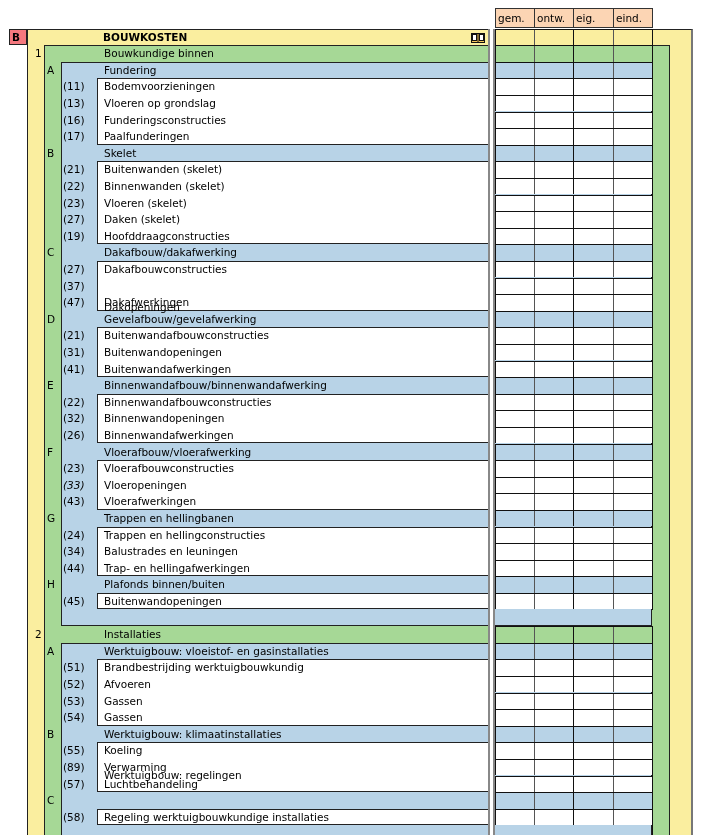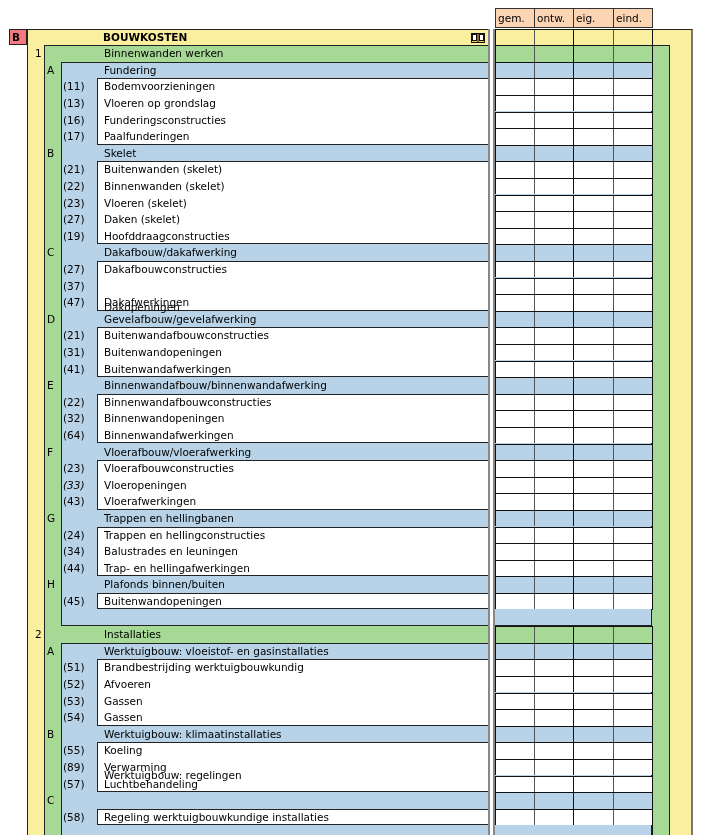--- a/index.html
+++ b/index.html
@@ -283,21 +283,21 @@
 <div id="rows">
     <span class="txt" style="left: 12px; top: 28.5px; font-weight: bold; font-size: 10.5px;">B</span>
     <span class="txt" style="left: 103px; top: 28.5px; font-weight: bold; font-size: 10.5px;">BOUWKOSTEN</span>
     <span class="txt" style="left: 471px; top: 28.5px; font-size: 11px;"><svg width="14" height="11" viewBox="0 0 14 11" style="margin-top:3px">
         <rect x="0.5" y="1.5" width="13" height="9" fill="#F7C65A" stroke="#111"></rect>
         <path d="M1 2 h5 v7 h-5z M8 2 h5 v7 h-5z" fill="#111"></path>
         <path d="M2 3 h3 v5 h-3z M9 3 h3 v5 h-3z" fill="#fff"></path>
         <line x1="7" y1="1.5" x2="7" y2="10.5" stroke="#111"></line>
       </svg></span>
     <span class="txt" style="left: 35px; top: 45.1px;">1</span>
-    <span class="txt" style="left: 104px; top: 45.1px;">Binnenwanden werken</span>
+    <span class="txt" style="left: 104px; top: 45.1px;">Bouwkundige binnen</span>
     <span class="txt" style="left: 47px; top: 61.7px;">A</span>
     <span class="txt" style="left: 104px; top: 61.7px;">Fundering</span>
     <span class="txt" style="left: 63px; top: 78.3px;">(11)</span>
     <span class="txt" style="left: 104px; top: 78.3px;">Bodemvoorzieningen</span>
     <span class="txt" style="left: 63px; top: 94.9px;">(13)</span>
     <span class="txt" style="left: 104px; top: 94.9px;">Vloeren op grondslag</span>
     <span class="txt" style="left: 63px; top: 111.5px;">(16)</span>
     <span class="txt" style="left: 104px; top: 111.5px;">Funderingsconstructies</span>
     <span class="txt" style="left: 63px; top: 128.1px;">(17)</span>
     <span class="txt" style="left: 104px; top: 128.1px;">Paalfunderingen</span>
@@ -328,21 +328,21 @@
     <span class="txt" style="left: 63px; top: 343.9px;">(31)</span>
     <span class="txt" style="left: 104px; top: 343.9px;">Buitenwandopeningen</span>
     <span class="txt" style="left: 63px; top: 360.5px;">(41)</span>
     <span class="txt" style="left: 104px; top: 360.5px;">Buitenwandafwerkingen</span>
     <span class="txt" style="left: 47px; top: 377.1px;">E</span>
     <span class="txt" style="left: 104px; top: 377.1px;">Binnenwandafbouw/binnenwandafwerking</span>
     <span class="txt" style="left: 63px; top: 393.7px;">(22)</span>
     <span class="txt" style="left: 104px; top: 393.7px;">Binnenwandafbouwconstructies</span>
     <span class="txt" style="left: 63px; top: 410.3px;">(32)</span>
     <span class="txt" style="left: 104px; top: 410.3px;">Binnenwandopeningen</span>
-    <span class="txt" style="left: 63px; top: 426.9px;">(64)</span>
+    <span class="txt" style="left: 63px; top: 426.9px;">(26)</span>
     <span class="txt" style="left: 104px; top: 426.9px;">Binnenwandafwerkingen</span>
     <span class="txt" style="left: 47px; top: 443.5px;">F</span>
     <span class="txt" style="left: 104px; top: 443.5px;">Vloerafbouw/vloerafwerking</span>
     <span class="txt" style="left: 63px; top: 460.1px;">(23)</span>
     <span class="txt" style="left: 104px; top: 460.1px;">Vloerafbouwconstructies</span>
     <span class="txt" style="left: 63px; top: 476.7px; font-style: italic;">(33)</span>
     <span class="txt" style="left: 104px; top: 476.7px;">Vloeropeningen</span>
     <span class="txt" style="left: 63px; top: 493.3px;">(43)</span>
     <span class="txt" style="left: 104px; top: 493.3px;">Vloerafwerkingen</span>
     <span class="txt" style="left: 47px; top: 509.9px;">G</span>

